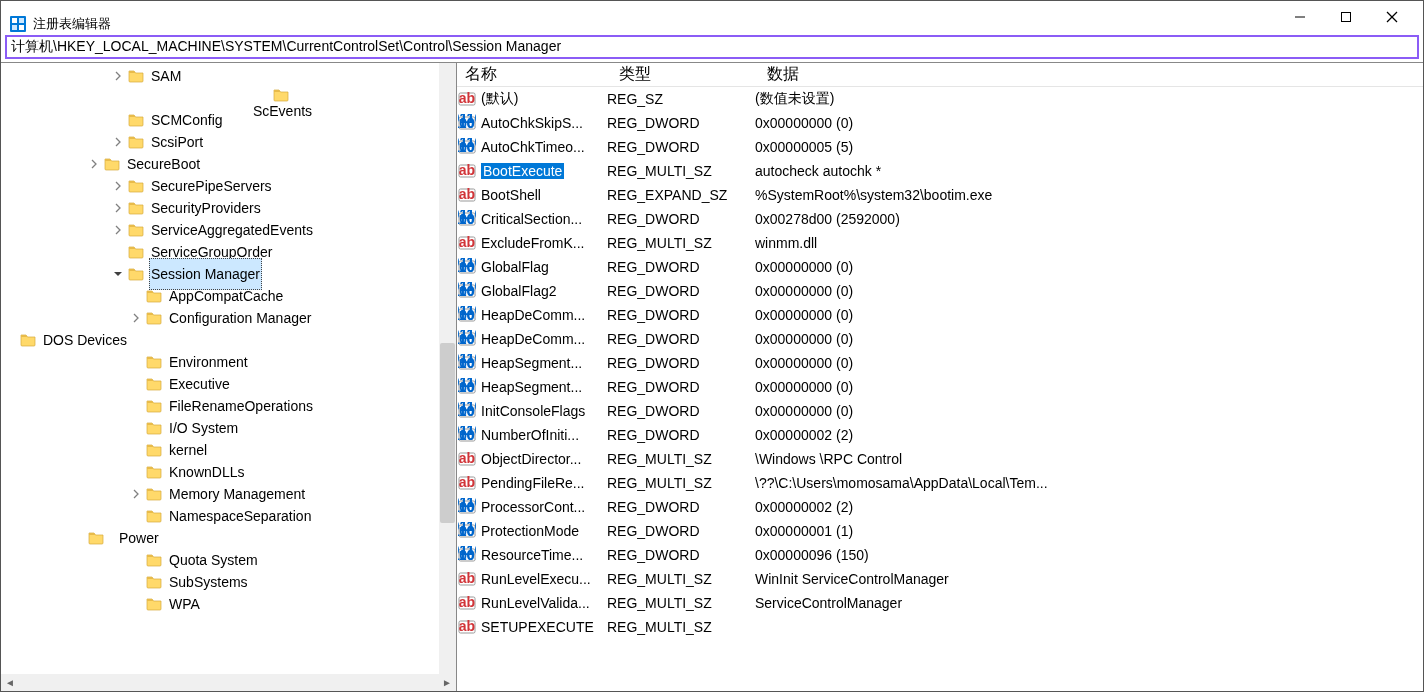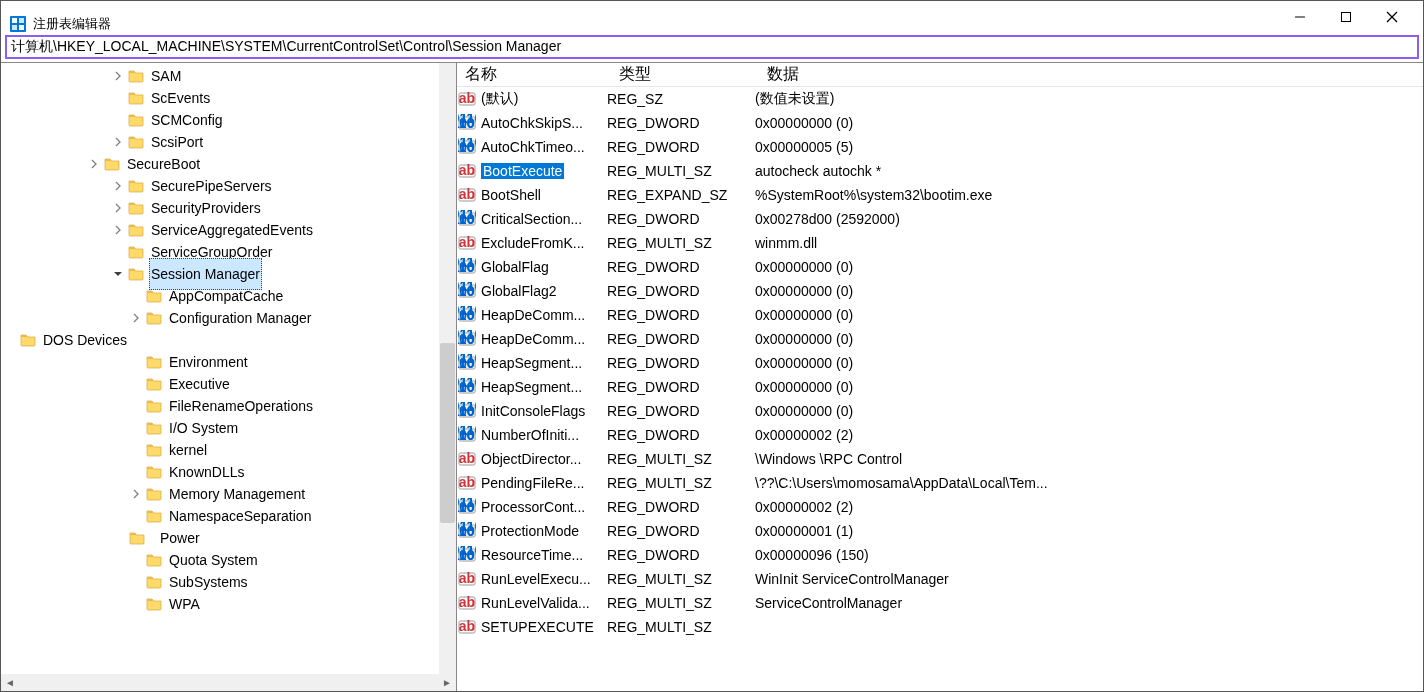--- a/index.html
+++ b/index.html
@@ -95,111 +95,111 @@
                 </svg>
               </span>
               <span class="folder-icon">
                 <svg width="16" height="16" viewBox="0 0 16 16">
                   <path d="M1 3 h5 l1.5 2 H15 v8 a1 1 0 0 1 -1 1 H2 a1 1 0 0 1 -1 -1 Z" fill="#ffd96a" stroke="#d6a93a" stroke-width="0.7"></path>
                   <path d="M1 3 h5 l1.5 2 H1 Z" fill="#e8bb4a"></path>
                 </svg>
               </span>
               <span class="label">SAM</span>
             </div>
+            <div class="tree-row" style="padding-left: 108px; flex-direction: column;">
+              <span class="expander none"></span>
+              <span class="folder-icon">
+                <svg width="16" height="16" viewBox="0 0 16 16">
+                  <path d="M1 3 h5 l1.5 2 H15 v8 a1 1 0 0 1 -1 1 H2 a1 1 0 0 1 -1 -1 Z" fill="#ffd96a" stroke="#d6a93a" stroke-width="0.7"></path>
+                  <path d="M1 3 h5 l1.5 2 H1 Z" fill="#e8bb4a"></path>
+                </svg>
+              </span>
+              <span class="label">ScEvents</span>
+            </div>
             <div class="tree-row" style="padding-left: 108px;">
               <span class="expander none"></span>
               <span class="folder-icon">
                 <svg width="16" height="16" viewBox="0 0 16 16">
                   <path d="M1 3 h5 l1.5 2 H15 v8 a1 1 0 0 1 -1 1 H2 a1 1 0 0 1 -1 -1 Z" fill="#ffd96a" stroke="#d6a93a" stroke-width="0.7"></path>
                   <path d="M1 3 h5 l1.5 2 H1 Z" fill="#e8bb4a"></path>
                 </svg>
               </span>
-              <span class="label">ScEvents</span>
+              <span class="label">SCMConfig</span>
             </div>
             <div class="tree-row" style="padding-left: 108px;">
-              <span class="expander none"></span>
-              <span class="folder-icon">
-                <svg width="16" height="16" viewBox="0 0 16 16">
-                  <path d="M1 3 h5 l1.5 2 H15 v8 a1 1 0 0 1 -1 1 H2 a1 1 0 0 1 -1 -1 Z" fill="#ffd96a" stroke="#d6a93a" stroke-width="0.7"></path>
-                  <path d="M1 3 h5 l1.5 2 H1 Z" fill="#e8bb4a"></path>
-                </svg>
-              </span>
-              <span class="label">SCMConfig</span>
+              <span class="expander ">
+                <svg width="10" height="10">
+                  <path d="M3 1 L7 5 L3 9" fill="none" stroke="#808080" stroke-width="1.3"></path>
+                </svg>
+              </span>
+              <span class="folder-icon">
+                <svg width="16" height="16" viewBox="0 0 16 16">
+                  <path d="M1 3 h5 l1.5 2 H15 v8 a1 1 0 0 1 -1 1 H2 a1 1 0 0 1 -1 -1 Z" fill="#ffd96a" stroke="#d6a93a" stroke-width="0.7"></path>
+                  <path d="M1 3 h5 l1.5 2 H1 Z" fill="#e8bb4a"></path>
+                </svg>
+              </span>
+              <span class="label">ScsiPort</span>
+            </div>
+            <div class="tree-row" style="padding-left: 84px;">
+              <span class="expander ">
+                <svg width="10" height="10">
+                  <path d="M3 1 L7 5 L3 9" fill="none" stroke="#808080" stroke-width="1.3"></path>
+                </svg>
+              </span>
+              <span class="folder-icon">
+                <svg width="16" height="16" viewBox="0 0 16 16">
+                  <path d="M1 3 h5 l1.5 2 H15 v8 a1 1 0 0 1 -1 1 H2 a1 1 0 0 1 -1 -1 Z" fill="#ffd96a" stroke="#d6a93a" stroke-width="0.7"></path>
+                  <path d="M1 3 h5 l1.5 2 H1 Z" fill="#e8bb4a"></path>
+                </svg>
+              </span>
+              <span class="label">SecureBoot</span>
             </div>
             <div class="tree-row" style="padding-left: 108px;">
               <span class="expander ">
                 <svg width="10" height="10">
                   <path d="M3 1 L7 5 L3 9" fill="none" stroke="#808080" stroke-width="1.3"></path>
                 </svg>
               </span>
               <span class="folder-icon">
                 <svg width="16" height="16" viewBox="0 0 16 16">
                   <path d="M1 3 h5 l1.5 2 H15 v8 a1 1 0 0 1 -1 1 H2 a1 1 0 0 1 -1 -1 Z" fill="#ffd96a" stroke="#d6a93a" stroke-width="0.7"></path>
                   <path d="M1 3 h5 l1.5 2 H1 Z" fill="#e8bb4a"></path>
                 </svg>
               </span>
-              <span class="label">ScsiPort</span>
-            </div>
-            <div class="tree-row" style="padding-left: 84px;">
-              <span class="expander ">
-                <svg width="10" height="10">
-                  <path d="M3 1 L7 5 L3 9" fill="none" stroke="#808080" stroke-width="1.3"></path>
-                </svg>
-              </span>
-              <span class="folder-icon">
-                <svg width="16" height="16" viewBox="0 0 16 16">
-                  <path d="M1 3 h5 l1.5 2 H15 v8 a1 1 0 0 1 -1 1 H2 a1 1 0 0 1 -1 -1 Z" fill="#ffd96a" stroke="#d6a93a" stroke-width="0.7"></path>
-                  <path d="M1 3 h5 l1.5 2 H1 Z" fill="#e8bb4a"></path>
-                </svg>
-              </span>
-              <span class="label">SecureBoot</span>
+              <span class="label">SecurePipeServers</span>
             </div>
             <div class="tree-row" style="padding-left: 108px;">
               <span class="expander ">
                 <svg width="10" height="10">
                   <path d="M3 1 L7 5 L3 9" fill="none" stroke="#808080" stroke-width="1.3"></path>
                 </svg>
               </span>
               <span class="folder-icon">
                 <svg width="16" height="16" viewBox="0 0 16 16">
                   <path d="M1 3 h5 l1.5 2 H15 v8 a1 1 0 0 1 -1 1 H2 a1 1 0 0 1 -1 -1 Z" fill="#ffd96a" stroke="#d6a93a" stroke-width="0.7"></path>
                   <path d="M1 3 h5 l1.5 2 H1 Z" fill="#e8bb4a"></path>
                 </svg>
               </span>
-              <span class="label">SecurePipeServers</span>
+              <span class="label">SecurityProviders</span>
             </div>
             <div class="tree-row" style="padding-left: 108px;">
               <span class="expander ">
                 <svg width="10" height="10">
                   <path d="M3 1 L7 5 L3 9" fill="none" stroke="#808080" stroke-width="1.3"></path>
                 </svg>
               </span>
               <span class="folder-icon">
                 <svg width="16" height="16" viewBox="0 0 16 16">
                   <path d="M1 3 h5 l1.5 2 H15 v8 a1 1 0 0 1 -1 1 H2 a1 1 0 0 1 -1 -1 Z" fill="#ffd96a" stroke="#d6a93a" stroke-width="0.7"></path>
                   <path d="M1 3 h5 l1.5 2 H1 Z" fill="#e8bb4a"></path>
                 </svg>
               </span>
-              <span class="label">SecurityProviders</span>
+              <span class="label">ServiceAggregatedEvents</span>
             </div>
             <div class="tree-row" style="padding-left: 108px;">
-              <span class="expander ">
-                <svg width="10" height="10">
-                  <path d="M3 1 L7 5 L3 9" fill="none" stroke="#808080" stroke-width="1.3"></path>
-                </svg>
-              </span>
-              <span class="folder-icon">
-                <svg width="16" height="16" viewBox="0 0 16 16">
-                  <path d="M1 3 h5 l1.5 2 H15 v8 a1 1 0 0 1 -1 1 H2 a1 1 0 0 1 -1 -1 Z" fill="#ffd96a" stroke="#d6a93a" stroke-width="0.7"></path>
-                  <path d="M1 3 h5 l1.5 2 H1 Z" fill="#e8bb4a"></path>
-                </svg>
-              </span>
-              <span class="label">ServiceAggregatedEvents</span>
-            </div>
-            <div class="tree-row" style="padding-left: 108px;">
               <span class="expander none"></span>
               <span class="folder-icon">
                 <svg width="16" height="16" viewBox="0 0 16 16">
                   <path d="M1 3 h5 l1.5 2 H15 v8 a1 1 0 0 1 -1 1 H2 a1 1 0 0 1 -1 -1 Z" fill="#ffd96a" stroke="#d6a93a" stroke-width="0.7"></path>
                   <path d="M1 3 h5 l1.5 2 H1 Z" fill="#e8bb4a"></path>
                 </svg>
               </span>
               <span class="label">ServiceGroupOrder</span>
             </div>
             <div class="tree-row selected" style="padding-left: 108px;">
@@ -327,21 +327,21 @@
             <div class="tree-row" style="padding-left: 126px;">
               <span class="expander none"></span>
               <span class="folder-icon">
                 <svg width="16" height="16" viewBox="0 0 16 16">
                   <path d="M1 3 h5 l1.5 2 H15 v8 a1 1 0 0 1 -1 1 H2 a1 1 0 0 1 -1 -1 Z" fill="#ffd96a" stroke="#d6a93a" stroke-width="0.7"></path>
                   <path d="M1 3 h5 l1.5 2 H1 Z" fill="#e8bb4a"></path>
                 </svg>
               </span>
               <span class="label">NamespaceSeparation</span>
             </div>
-            <div class="tree-row" style="padding-left: 101px; gap: 8px;">
+            <div class="tree-row" style="padding-left: 60px; gap: 8px;">
               <span class="expander none"></span>
               <span class="folder-icon">
                 <svg width="16" height="16" viewBox="0 0 16 16">
                   <path d="M1 3 h5 l1.5 2 H15 v8 a1 1 0 0 1 -1 1 H2 a1 1 0 0 1 -1 -1 Z" fill="#ffd96a" stroke="#d6a93a" stroke-width="0.7"></path>
                   <path d="M1 3 h5 l1.5 2 H1 Z" fill="#e8bb4a"></path>
                 </svg>
               </span>
               <span class="label">Power</span>
             </div>
             <div class="tree-row" style="padding-left: 126px;">

